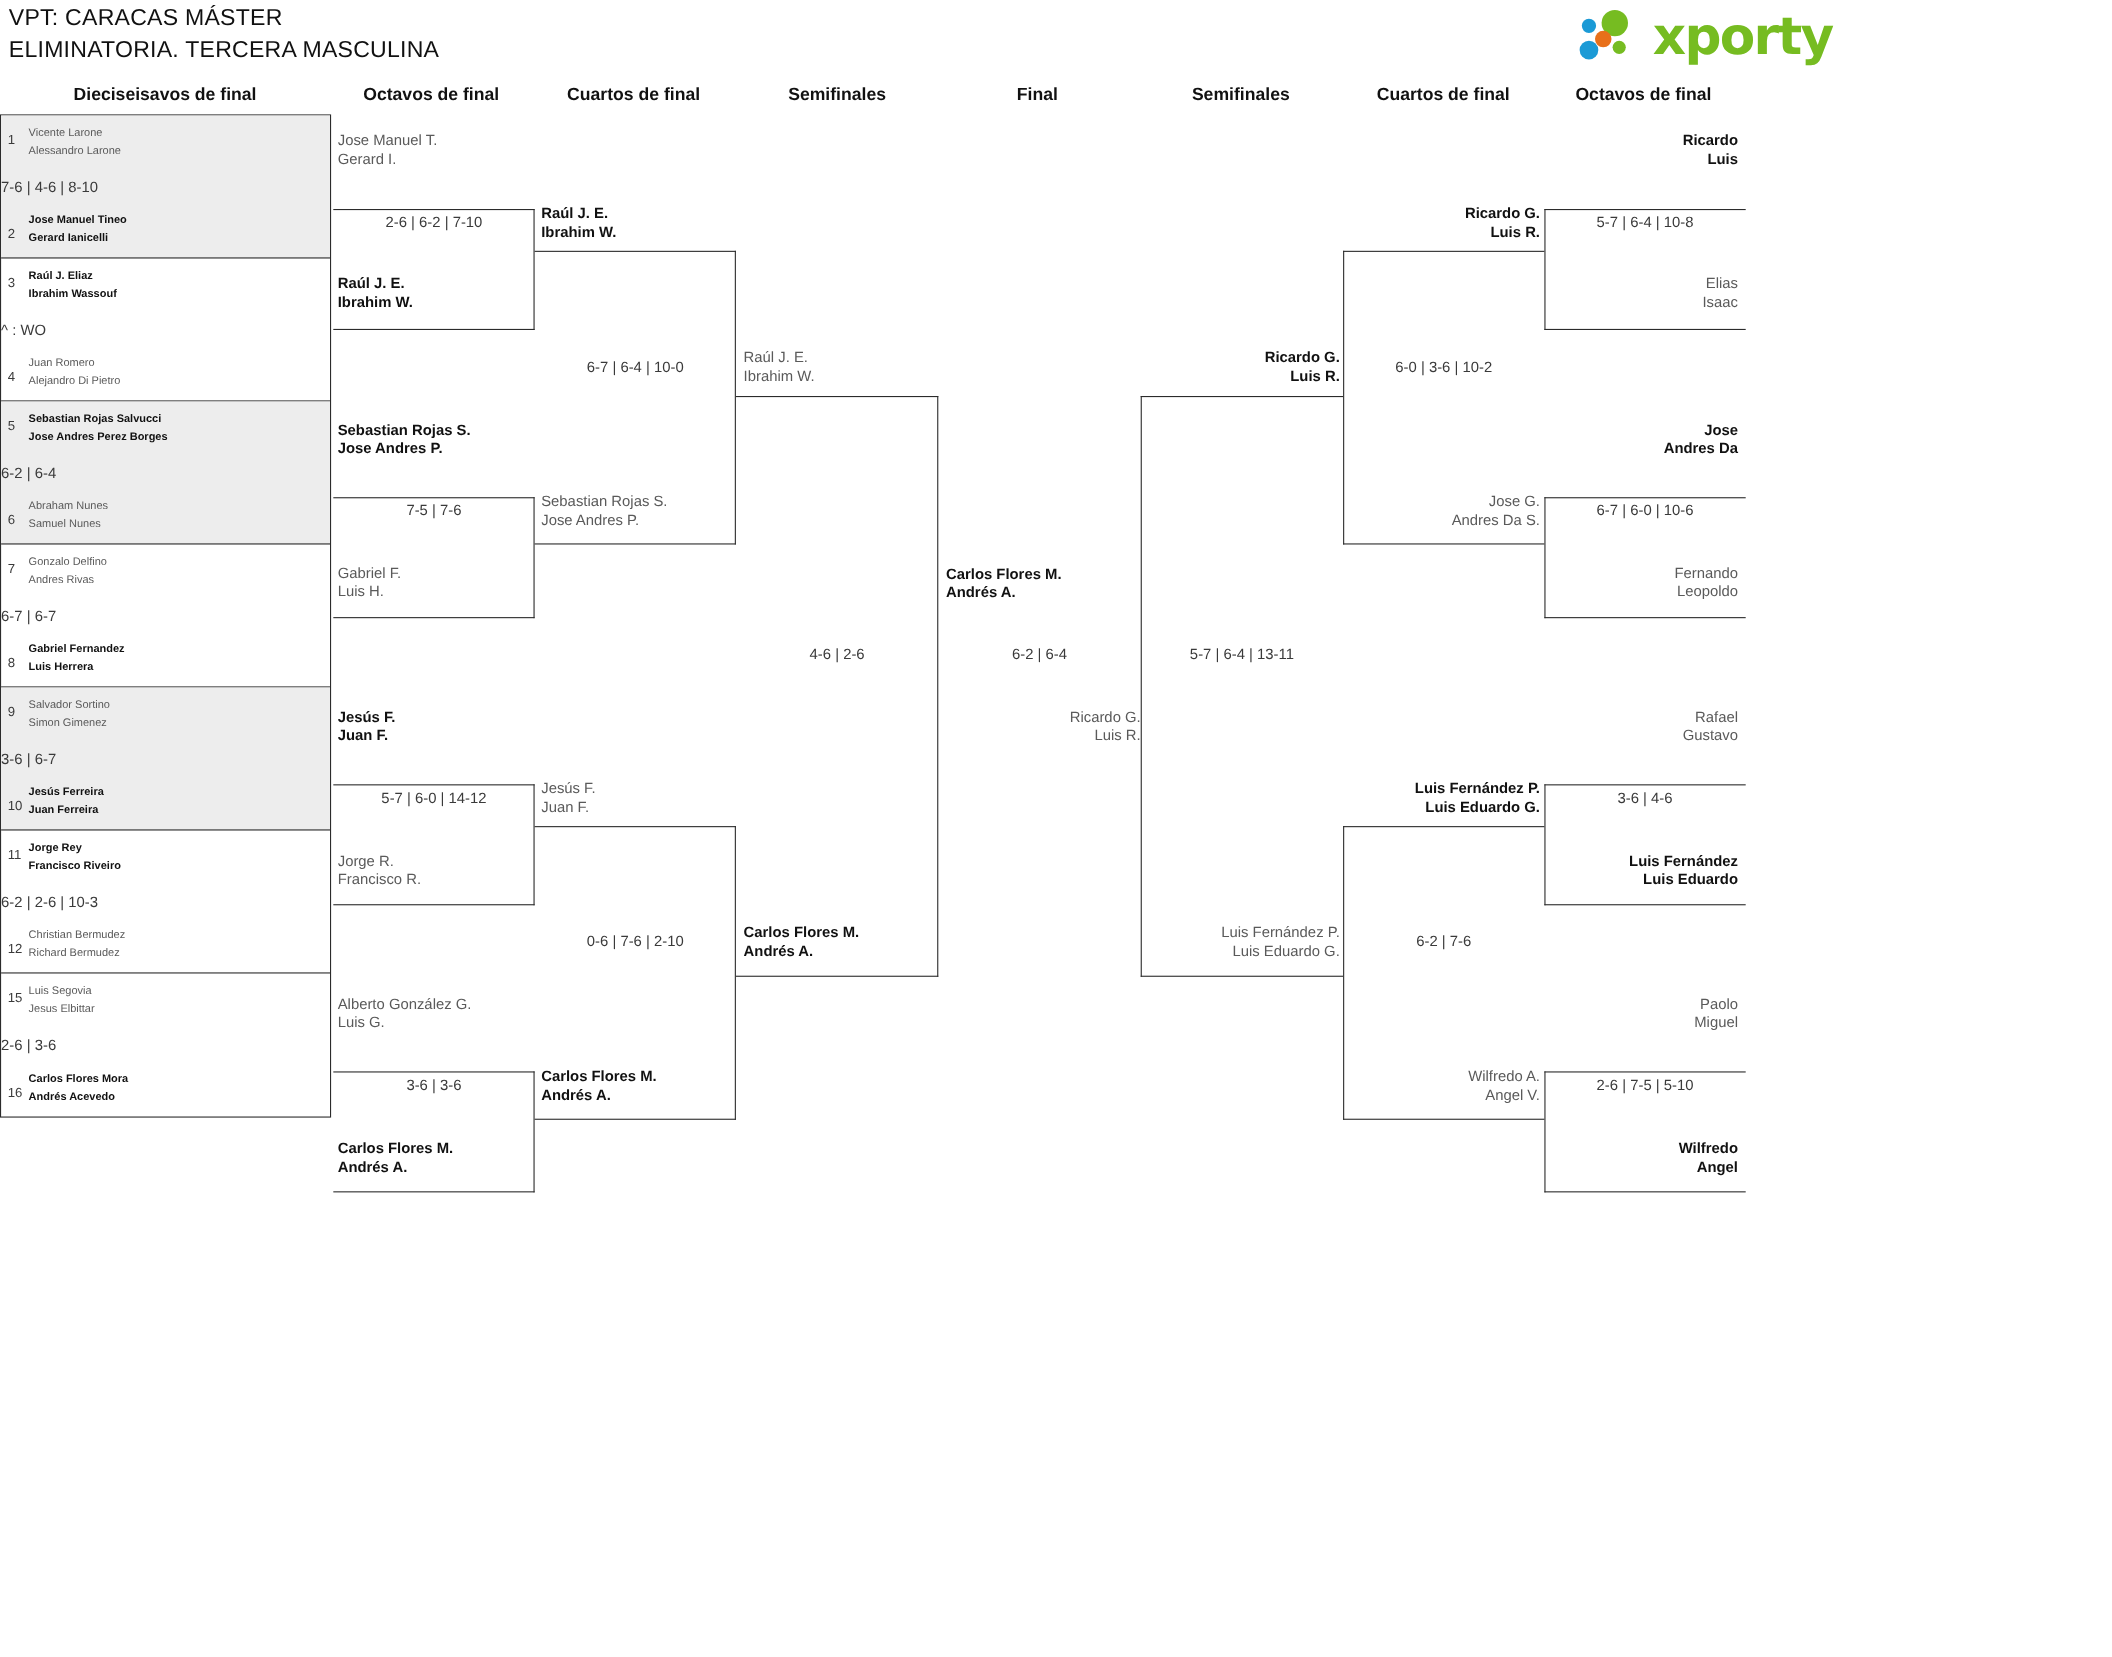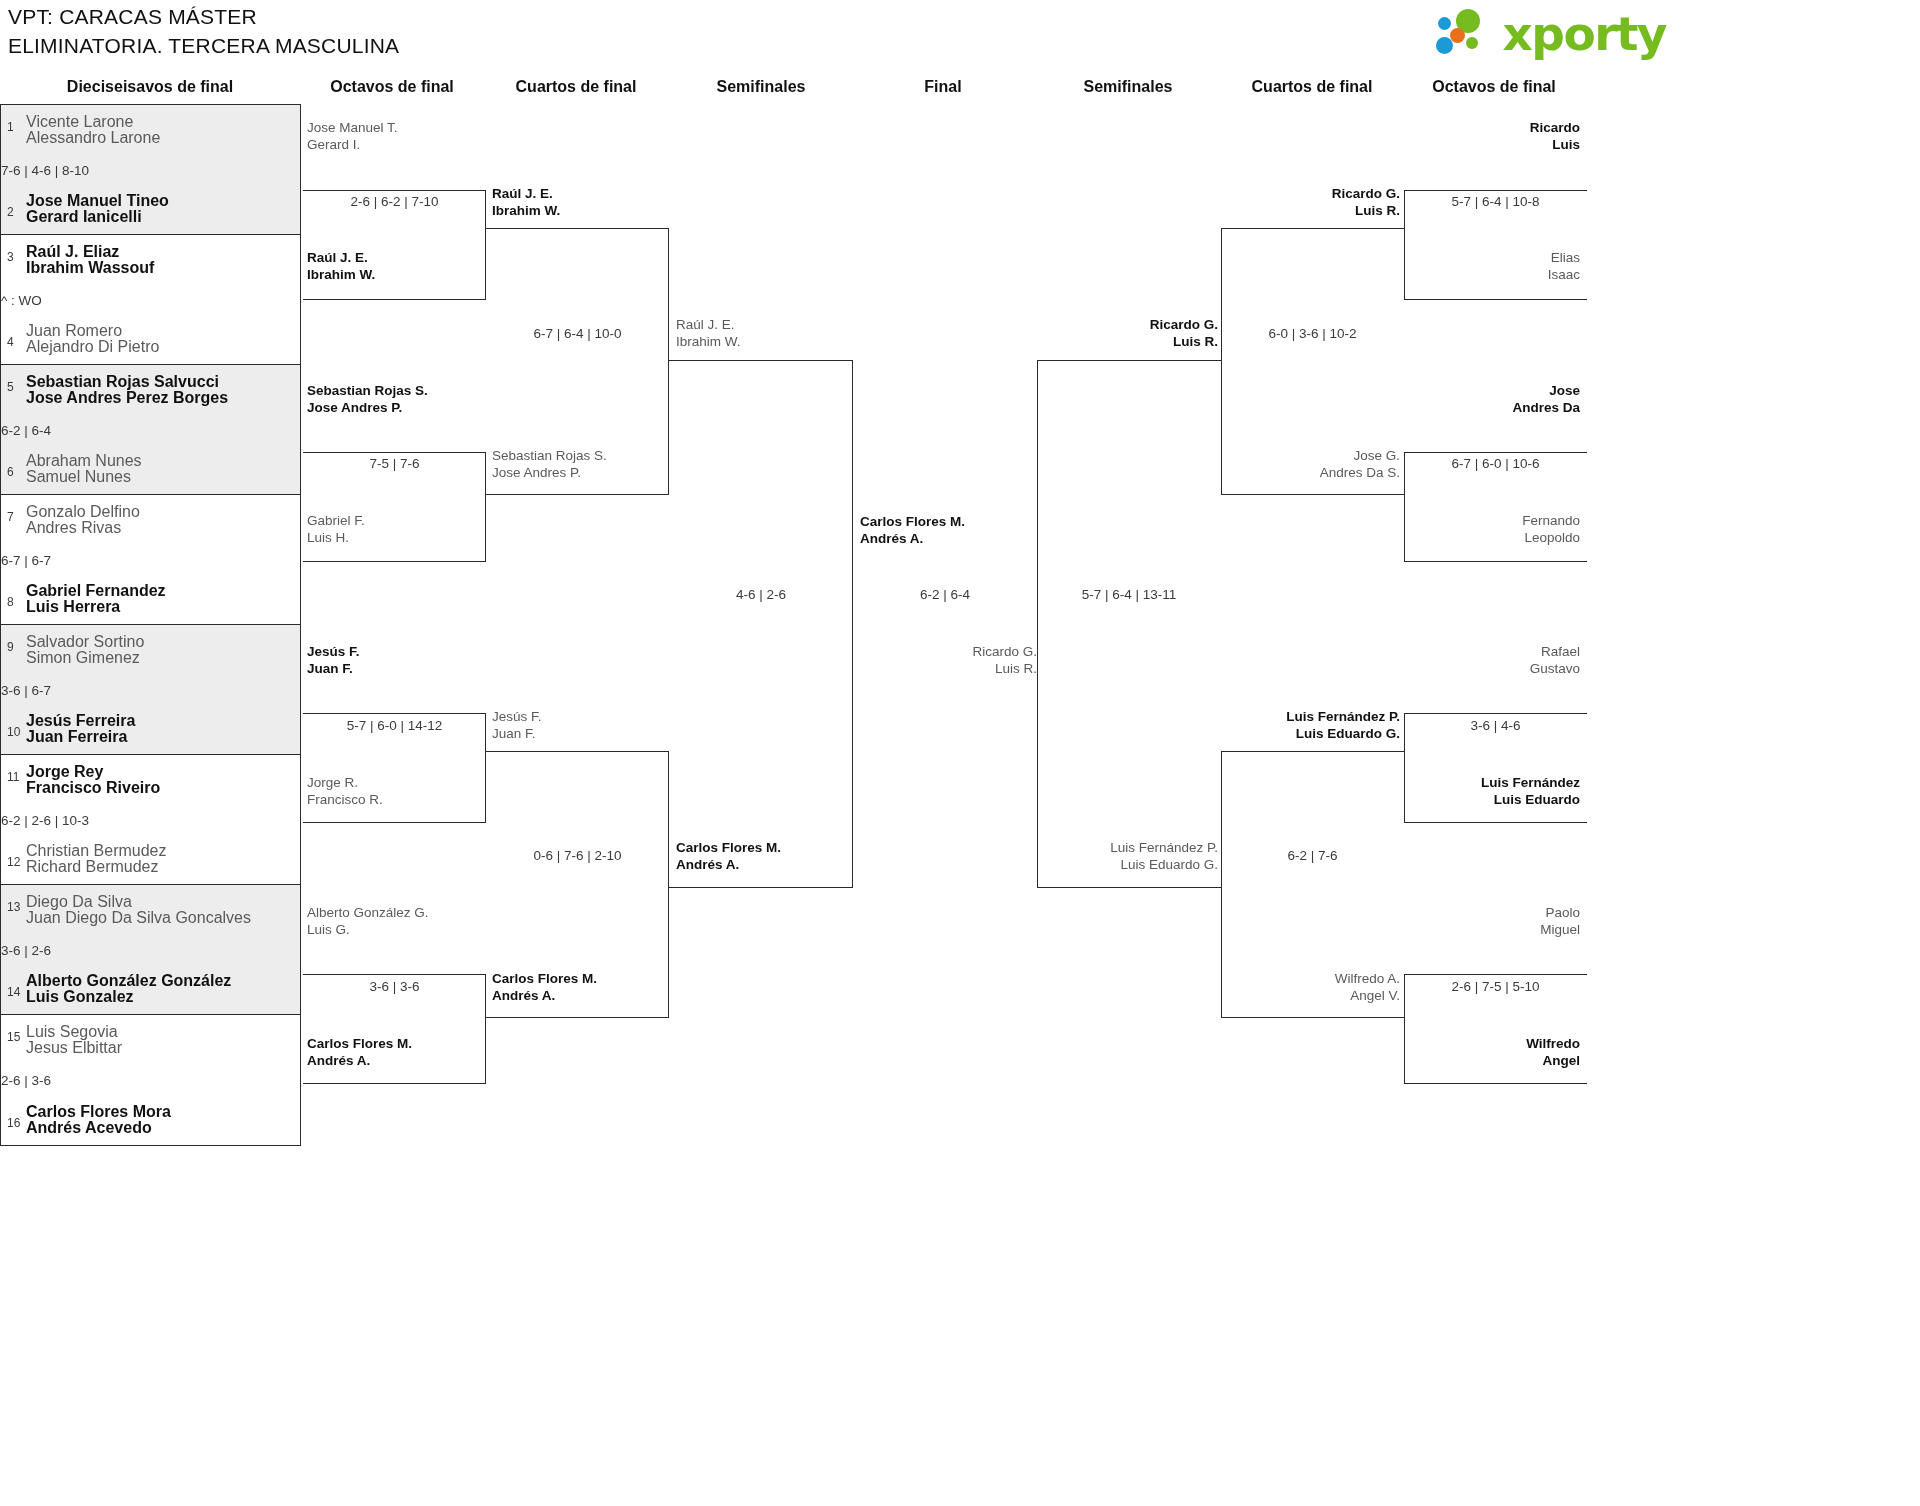--- a/index.html
+++ b/index.html
@@ -21,21 +21,21 @@
 
   
   .rh{position:absolute;top:78px;font-size:16px;font-weight:600;color:#111;text-align:center;white-space:nowrap;transform:translateX(-50%);}
 
   
   .r1{position:absolute;left:0;top:104px;width:301px;border:1px solid #2b2b2b;box-sizing:border-box;}
   .r1 .match{position:relative;box-sizing:border-box;height:130px;border-bottom:1px solid #2b2b2b;}
   .r1 .match:last-child{border-bottom:none;}
   .r1 .match.alt{background:#ededed;}
   .r1 .seed{position:absolute;left:6px;font-size:12px;color:#3a3a3a;}
-  .r1 .team{position:absolute;left:25px;font-size:16px;line-height:16px;white-space:nowrap;}
+  .r1 .team{position:absolute;left:25px;font-size:10px;line-height:16px;white-space:nowrap;}
   .r1 .t-top{top:9px;}
   .r1 .t-bot{bottom:9px;}
   .r1 .seed-top{top:15px;}
   .r1 .seed-bot{bottom:15px;}
   .r1 .score{position:absolute;left:0;right:10px;top:50%;transform:translateY(-50%);text-align:left;font-size:13.5px;color:#3a3a3a;}
 
   .win{color:#111;font-weight:700;}
   .lose{color:#5a5a5a;font-weight:400;}
 
   
@@ -157,33 +157,20 @@
         <span>Francisco Riveiro</span>
       </span>
       <span class="score">6-2 | 2-6 | 10-3</span>
       <span class="seed seed-bot">12</span>
       <span class="team t-bot lose">
         <span>Christian Bermudez</span><br>
         <span>Richard Bermudez</span>
       </span>
     </div>
 
-    <div class="match alt">
-      <span class="seed seed-top">13</span>
-      <span class="team t-top lose">
-        <span>Diego Da Silva</span><br>
-        <span>Juan Diego Da Silva Goncalves</span>
-      </span>
-      <span class="score">3-6 | 2-6</span>
-      <span class="seed seed-bot">14</span>
-      <span class="team t-bot win">
-        <span>Alberto González González</span><br>
-        <span>Luis Gonzalez</span>
-      </span>
-    </div>
 
     <div class="match">
       <span class="seed seed-top">15</span>
       <span class="team t-top lose">
         <span>Luis Segovia</span><br>
         <span>Jesus Elbittar</span>
       </span>
       <span class="score">2-6 | 3-6</span>
       <span class="seed seed-bot">16</span>
       <span class="team t-bot win">

